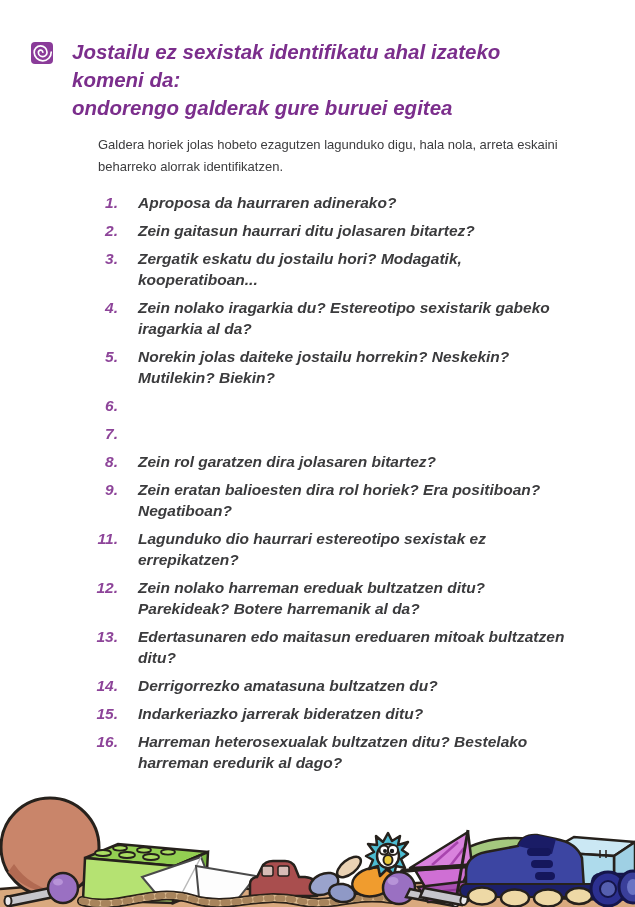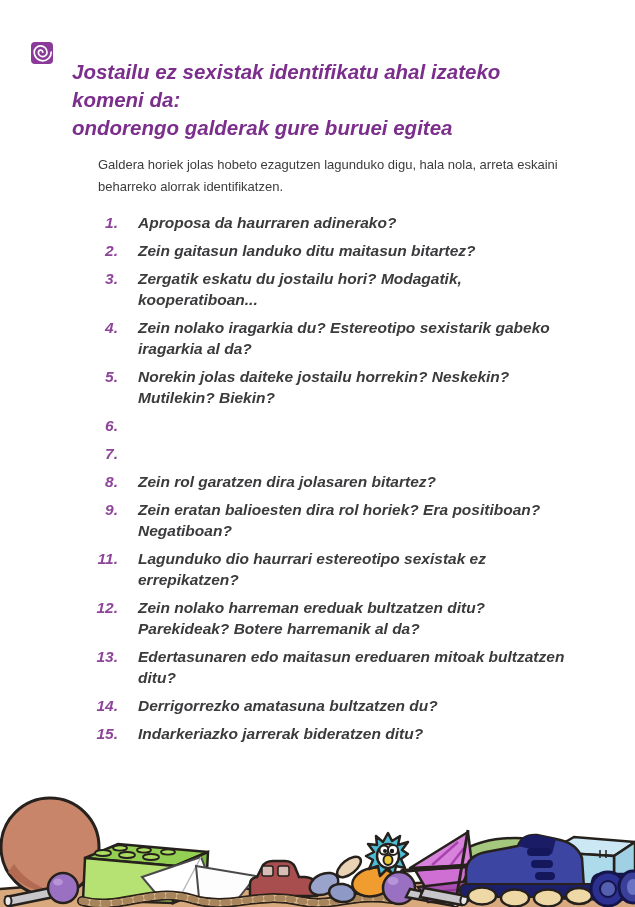--- a/index.html
+++ b/index.html
@@ -3,21 +3,21 @@
 <meta charset="utf-8">
 <style>
   html,body{margin:0;padding:0;}
   body{
     width:635px;height:907px;position:relative;overflow:hidden;
     background:#ffffff;
     font-family:"Liberation Sans", sans-serif;
   }
   .bullet{position:absolute;left:30px;top:41px;width:24px;height:24px;}
   .heading{
-    margin:58px 40px 0 72px;width:515px;
+    margin:38px 40px 0 72px;width:515px;
     font-style:italic;font-weight:bold;font-size:20.5px;line-height:28px;
     color:#7b2e8c;
   }
   .heading span{display:block;}
   .intro{
     margin:12px 0 0 98px;width:495px;
     font-size:13px;line-height:22px;color:#3c3c3e;
   }
   ol.questions{
     list-style:none;margin:14px 0 0 86px;padding:0;
@@ -51,21 +51,21 @@
 
   <p class="intro">Galdera horiek jolas hobeto ezagutzen lagunduko digu, hala nola, arreta eskaini beharreko alorrak identifikatzen.</p>
 
   <ol class="questions">
       <li>
     <span class="num">1.</span>
     <span class="txt">Aproposa da haurraren adinerako?</span>
   </li>
       <li>
     <span class="num">2.</span>
-    <span class="txt">Zein gaitasun landuko ditu maitasun bitartez?</span>
+    <span class="txt">Zein gaitasun haurrari ditu jolasaren bitartez?</span>
   </li>
       <li>
     <span class="num">3.</span>
     <span class="txt">Zergatik eskatu du jostailu hori? Modagatik, kooperatiboan...</span>
   </li>
       <li>
     <span class="num">4.</span>
     <span class="txt">Zein nolako iragarkia du? Estereotipo sexistarik gabeko iragarkia al da?</span>
   </li>
       <li>
@@ -98,20 +98,24 @@
     <span class="num">13.</span>
     <span class="txt">Edertasunaren edo maitasun ereduaren mitoak bultzatzen ditu?</span>
   </li>
       <li>
     <span class="num">14.</span>
     <span class="txt">Derrigorrezko amatasuna bultzatzen du?</span>
   </li>
       <li>
     <span class="num">15.</span>
     <span class="txt">Indarkeriazko jarrerak bideratzen ditu?</span>
+  </li>
+      <li>
+    <span class="num">16.</span>
+    <span class="txt">Harreman heterosexualak bultzatzen ditu? Bestelako harreman eredurik al dago?</span>
   </li>
     </ol>
 
   <svg class="toys" viewBox="0 0 635 115">
 
     <g>
       <path d="M0,115 L0,97 Q80,90 170,94 Q280,100 370,94 Q460,87 545,91 L635,88 L635,115 Z" fill="#d9a97e"></path>
       <path d="M0,97 Q80,90 170,94 Q280,100 370,94 Q460,87 545,91 L635,88" fill="none" stroke="#2b2118" stroke-width="2.5"></path>
     </g>
 

